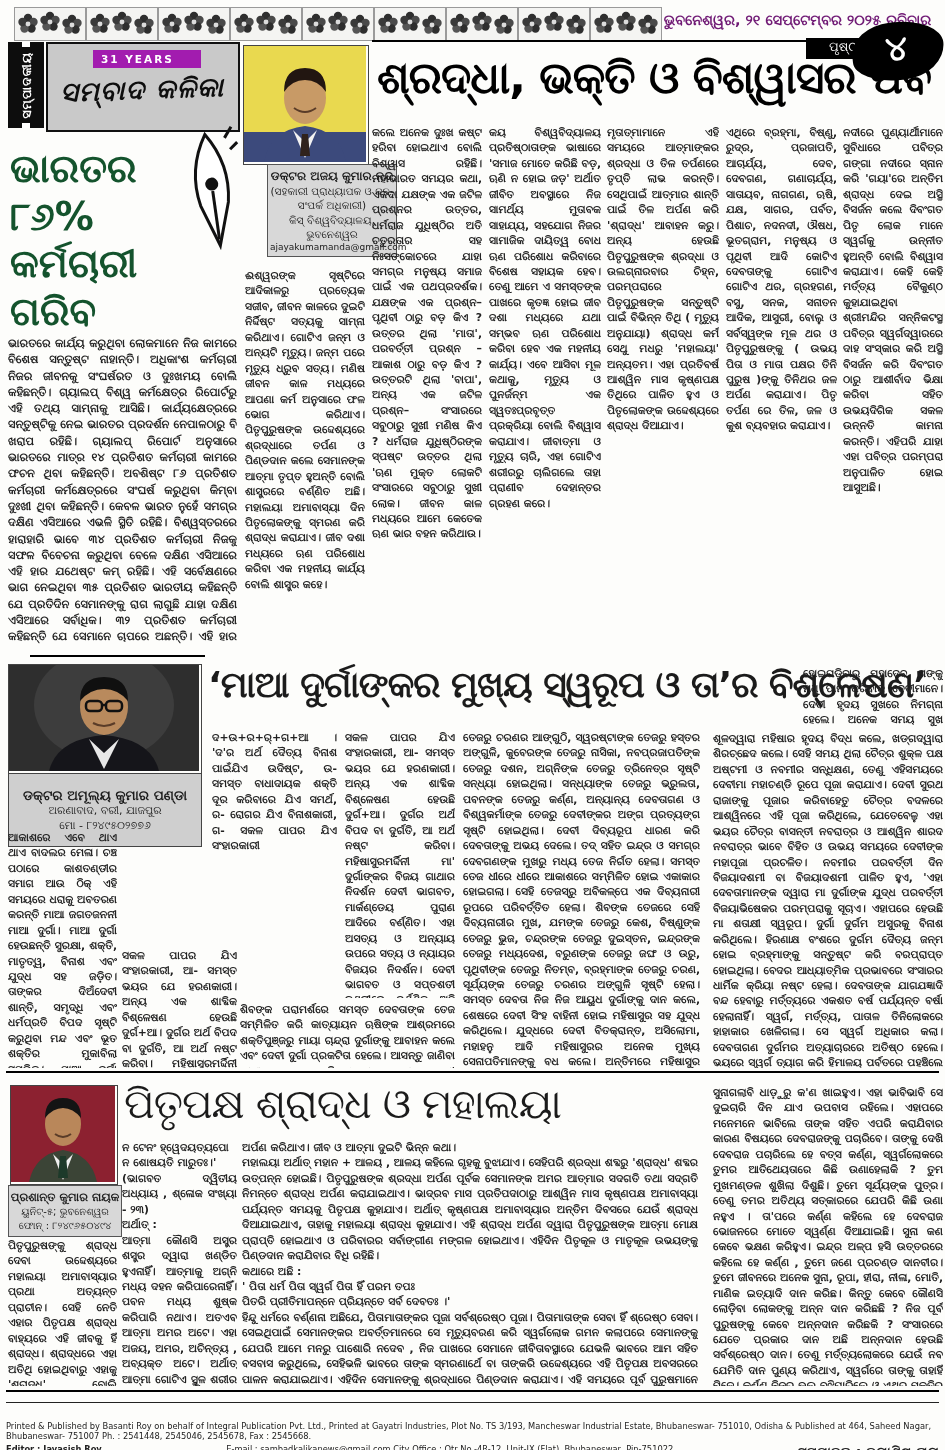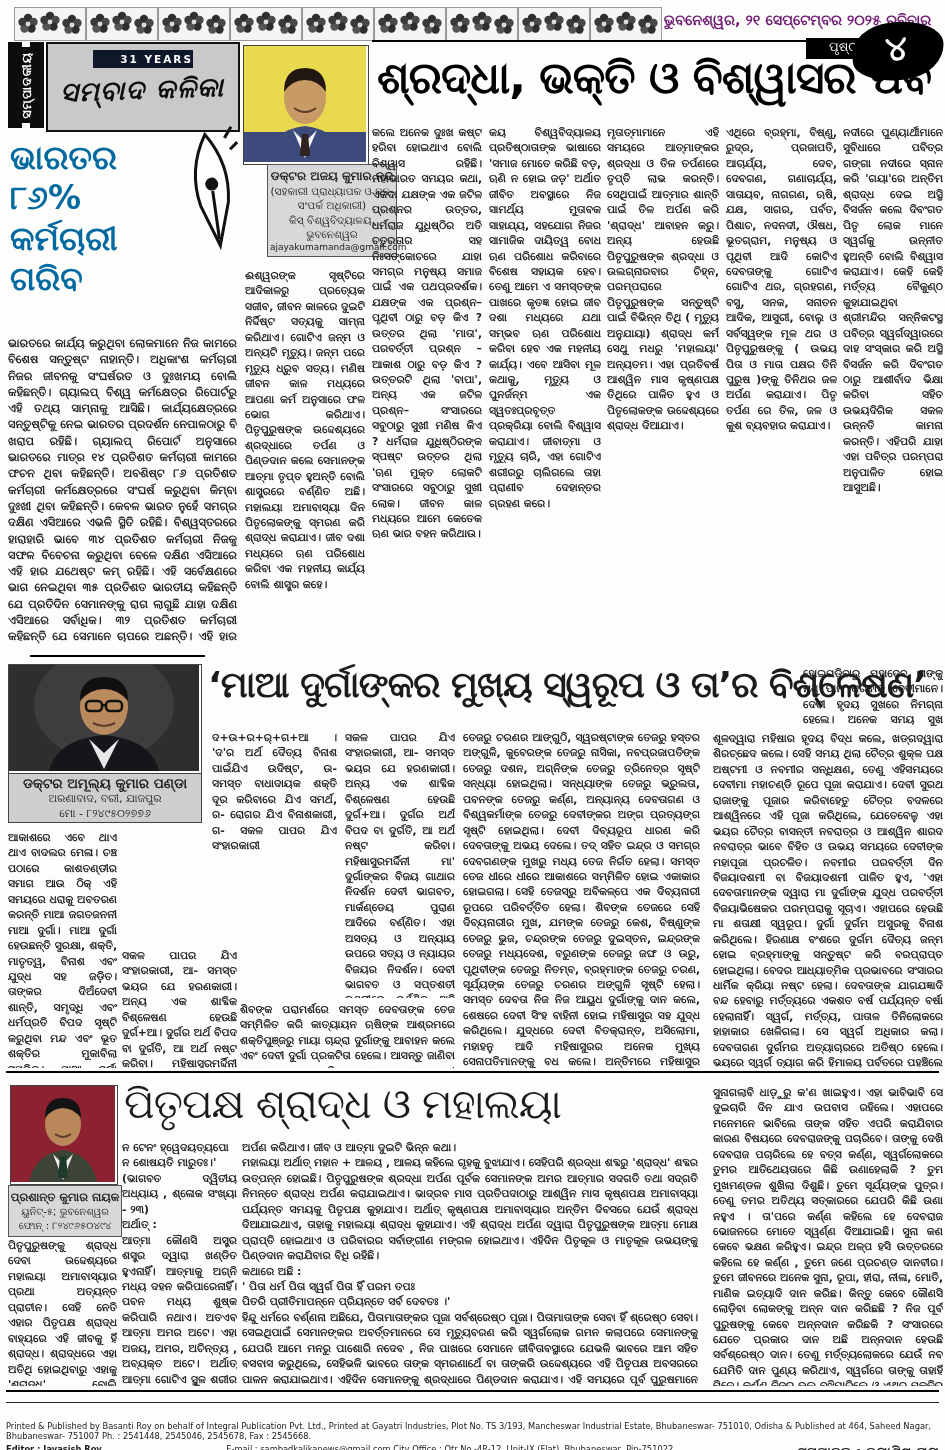--- a/index.html
+++ b/index.html
@@ -14,48 +14,48 @@
       border-radius:46% 54% 48% 52%/55% 45% 60% 40%;transform:rotate(-6deg);}
   .page-badge .num{position:absolute;left:34px;top:6px;font-size:34px;font-weight:bold;color:#fff;}
   .badge-label{left:806px;top:38px;height:20px;background:#000;color:#fff;font-size:13px;
       font-weight:normal;padding:1px 6px 0 23px;}
   
   .vstrip{left:8px;top:42px;width:36px;height:86px;background:#0d0d0d;color:#fff;
       display:flex;flex-direction:column;align-items:center;justify-content:center;gap:5px;}
   .vstrip .vtxt{writing-mode:vertical-rl;transform:rotate(180deg);font-size:12.5px;font-weight:bold;letter-spacing:1px;}
   .vstrip .sq{width:8px;height:8px;background:#fff;}
   .logo-box{left:46px;top:42px;width:190px;height:86px;background:#c9c9c9;border:2px solid #111;}
-  .ribbon{position:absolute;left:45px;top:6px;width:100px;height:18px;background:#0f172a;
-      color:#fff;font-size:10.5px;font-weight:bold;letter-spacing:2px;text-align:right;line-height:18px;}
+  .ribbon{position:absolute;left:45px;top:6px;width:100px;height:18px;background:#a21caf;
+      color:#fff;font-size:10.5px;font-weight:bold;letter-spacing:2px;text-align:left;line-height:18px;padding-left:8px;}
   .ribbon:before,.ribbon:after{content:"";position:absolute;top:4px;width:38px;height:20px;background:#93101b;z-index:-1;}
   .ribbon:before{left:-30px;transform:rotate(18deg);clip-path:polygon(0 0,100% 0,100% 100%,22% 100%,0 55%);}
   .ribbon:after{right:-30px;transform:rotate(-18deg);clip-path:polygon(0 0,100% 0,100% 55%,78% 100%,0 100%);}
   .logo-script{position:absolute;left:8px;top:30px;width:172px;text-align:center;
       font-family:"DejaVu Serif",serif;font-style:italic;font-weight:bold;font-size:27px;
       color:#0e0e0e;transform:rotate(-2deg);letter-spacing:1px;}
   
-  .ed-head{left:10px;top:138px;width:180px;font-size:33px;line-height:1.22;font-weight:bold;color:#0369a1;}
+  .ed-head{left:10px;top:145px;width:180px;font-size:39px;line-height:1.22;font-weight:bold;color:#14532d;}
   .pen-icon{left:182px;top:126px;}
   .ed-body{left:8px;top:335px;width:229px;height:312px;}
   .ed-rule{left:30px;top:655px;width:175px;height:2px;background:#000;}
   
   .col{position:absolute;overflow:hidden;font-size:10.8px;line-height:1.43;text-align:justify;
        color:#222;white-space:pre-line;font-weight:bold;}
   
   .a1-head{left:377px;top:52px;width:566px;height:66px;font-size:44px;font-weight:bold;color:#000;
        white-space:nowrap;letter-spacing:-1px;}
   .photo-frame{border:1px solid #444;}
   .byline1{left:243px;top:164px;width:124px;background:#d8d8d8;border:1px solid #555;
        text-align:center;font-size:10.5px;line-height:1.35;padding:3px 2px;margin-left:24px;}
   .byline1 .nm{font-weight:bold;font-size:12px;}
   .byline1 .em{font-size:9px;}
   
   .a2-head{left:208px;top:664px;width:592px;height:58px;font-size:36px;font-weight:bold;white-space:nowrap;letter-spacing:-1px;}
   .cap2{left:8px;top:773px;width:192px;background:#cfcfcf;border:1px solid #444;text-align:center;
-        font-size:11px;line-height:1.35;padding:0 0;}
+        font-size:11px;line-height:1.35;padding:12px 0;}
   .cap2 .nm{font-weight:bold;font-size:13.5px;}
   .sec-rule{left:6px;top:1071px;width:933px;height:2px;background:#000;}
   
   .a3-head{left:124px;top:1080px;width:582px;height:54px;font-size:41px;font-weight:normal;white-space:nowrap;letter-spacing:-1px;}
   .cap3{left:8px;top:1185px;width:110px;background:#d8d8d8;border:1px solid #555;text-align:center;
         font-size:10px;line-height:1.4;padding:3px 1px;}
   .cap3 .nm{font-weight:bold;font-size:11.5px;}
   .bot-rule{left:6px;top:1390px;width:933px;height:2px;background:#000;}
   
   .footer{left:6px;top:1402px;width:933px;height:44px;border-top:1.5px solid #222;font-size:8.3px;color:#222;}

